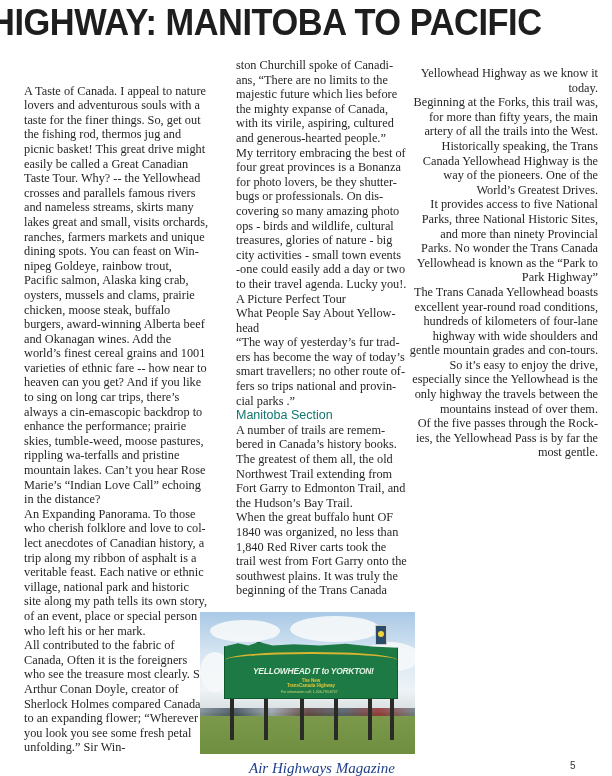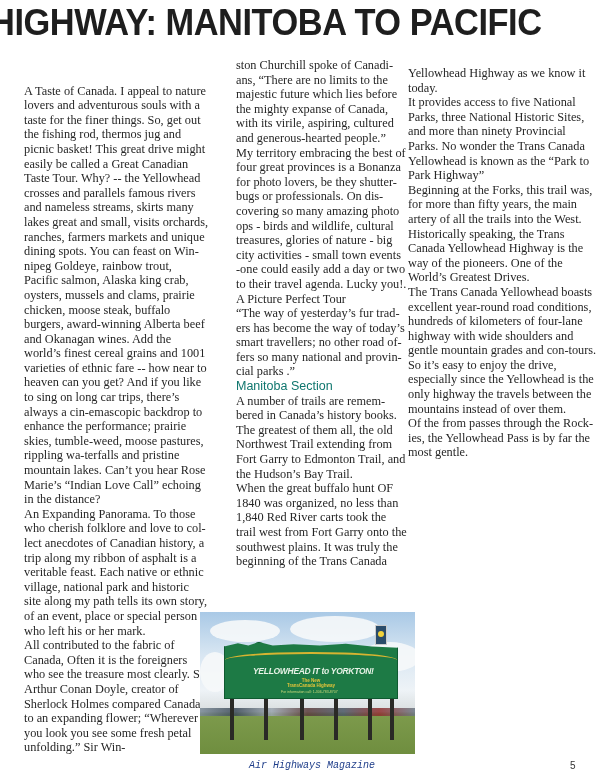--- a/index.html
+++ b/index.html
@@ -8,72 +8,73 @@
     position: absolute; left: -10px; top: 2px; width: 640px;
     font-family: "Liberation Sans", sans-serif; font-weight: bold;
     font-size: 37px; letter-spacing: -0.5px; color: #1e1e1e;
     white-space: nowrap; transform: scaleX(0.93); transform-origin: left top;
   }
   .col { position: absolute; font-size: 12.3px; line-height: 14.6px; color: #262626; }
   .col p { margin: 0; }
   .col .gap { height: 14.6px; }
   .col1 { left: 24px; top: 69px; width: 185px; }
   .col2 { left: 236px; top: 58px; width: 172px; }
-  .col3 { left: 408px; top: 66px; width: 190px; }
+  .col3 { left: 408px; top: 66px; width: 190px; text-align: right; }
   .subhead { font-family: "Liberation Sans", sans-serif; font-weight: normal; font-size: 12.5px; color: #0f766e; }
   .photo {
     position: absolute; left: 200px; top: 612px; width: 215px; height: 142px;
     background: linear-gradient(#a9c9e6 0%, #d8e6f2 30%, #eef3f7 55%, #d9dedf 70%, #7d9a4c 72%, #6f8e3f 100%);
     overflow: hidden;
   }
   .cloud { position: absolute; background: #f6f8fa; border-radius: 50%; opacity: 0.9; }
   .sign {
     position: absolute; left: 24px; top: 30px; width: 172px; height: 55px;
     background: #1d7a45; border: 1px solid #0f5a30;
     clip-path: polygon(0 8%, 8% 2%, 14% 6%, 20% 0, 28% 6%, 40% 4%, 55% 6%, 70% 3%, 85% 8%, 100% 10%, 100% 100%, 0 100%);
   }
   .sign-road { position: absolute; left: 0; top: 9px; width: 100%; height: 14px; border-top: 2px solid #d7b431; border-radius: 50% 50% 0 0; }
   .sign-main { position: absolute; left: 28px; top: 23px; font-family: "Liberation Sans", sans-serif; font-weight: bold; font-style: italic; font-size: 8.5px; color: #e6f2e6; white-space: nowrap; letter-spacing: -0.3px; text-align: right; }
   .sign-sub { position: absolute; left: 62px; top: 35px; font-family: "Liberation Sans", sans-serif; font-weight: bold; font-size: 4.5px; color: #e3c43a; text-align: center; line-height: 5px; }
   .sign-info { position: absolute; left: 56px; top: 47px; font-family: "Liberation Sans", sans-serif; font-size: 3.5px; color: #c9d77a; white-space: nowrap; }
   .badge { position: absolute; left: 175px; top: 13px; width: 10px; height: 18px; background: #2a4c6a; border: 1px solid #ccc; }
   .badge::after { content: ""; position: absolute; left: 2px; top: 5px; width: 6px; height: 6px; background: #f2d23a; border-radius: 50%; }
   .post { position: absolute; top: 86px; width: 4px; height: 42px; background: #2a2a26; }
   .cars { position: absolute; left: 0; top: 96px; width: 100%; height: 8px; background: linear-gradient(90deg, #7b8a96, #3c4a58, #9aa4ae, #5b3b3b, #4b5866, #8f2d2d, #6c7985); opacity: 0.85; }
-  .caption { position: absolute; left: 249px; top: 760px; font-family: Liberation Mono, monospace; font-style: italic; font-size: 10px; color: #1f3e8a; }
+  .caption { position: absolute; left: 249px; top: 760px; font-family: Liberation Serif, serif; font-style: italic; font-size: 15px; color: #1f3e8a; }
   .pagenum { position: absolute; left: 570px; top: 760px; font-family: "Liberation Sans", sans-serif; font-size: 10px; color: #333; }
 </style>
 </head>
 <body>
 
 <div class="title">HIGHWAY: MANITOBA TO PACIFIC</div>
 
 <div class="col col1">
   <div class="gap"></div>
   <p>A Taste of Canada. I appeal to nature lovers and adventurous souls with a taste for the finer things. So, get out the fishing rod, thermos jug and picnic basket! This great drive might easily be called a Great Canadian Taste Tour. Why? -- the Yellowhead crosses and parallels famous rivers and nameless streams, skirts many lakes great and small, visits orchards, ranches, farmers markets and unique dining spots. You can feast on Win-nipeg Goldeye, rainbow trout, Pacific salmon, Alaska king crab, oysters, mussels and clams, prairie chicken, moose steak, buffalo burgers, award-winning Alberta beef and Okanagan wines. Add the world’s finest cereal grains and 1001 varieties of ethnic fare -- how near to heaven can you get? And if you like to sing on long car trips, there’s always a cin-emascopic backdrop to enhance the performance; prairie skies, tumble-weed, moose pastures, rippling wa-terfalls and pristine mountain lakes. Can’t you hear Rose Marie’s “Indian Love Call” echoing in the distance?</p>
   <p>An Expanding Panorama. To those who cherish folklore and love to col-lect anecdotes of Canadian history, a trip along my ribbon of asphalt is a veritable feast. Each native or ethnic village, national park and historic site along my path tells its own story, of an event, place or special person who left his or her mark.</p>
   <p>All contributed to the fabric of Canada, Often it is the foreigners who see the treasure most clearly. Sir Arthur Conan Doyle, creator of Sherlock Holmes compared Canada to an expanding flower; “Wherever you look you see some fresh petal unfolding.” Sir Win-</p>
 </div>
 
 <div class="col col2">
   <p>ston Churchill spoke of Canadi-ans, “There are no limits to the majestic future which lies before the mighty expanse of Canada, with its virile, aspiring, cultured and generous-hearted people.”</p>
   <p>My territory embracing the best of four great provinces is a Bonanza for photo lovers, be they shutter-bugs or professionals. On dis-covering so many amazing photo ops - birds and wildlife, cultural treasures, glories of nature - big city activities - small town events -one could easily add a day or two to their travel agenda. Lucky you!.</p>
   <p>A Picture Perfect Tour</p>
-  <p>“The way of yesterday’s fur trad-ers has become the way of today’s smart travellers; no other road of-fers so many national and provin-cial parks .”</p>
+  <p>What People Say About Yellow-head</p>
+  <p>“The way of yesterday’s fur trad-ers has become the way of today’s smart travellers; no other route of-fers so trips national and provin-cial parks .”</p>
   <p class="subhead">Manitoba Section</p>
   <p>A number of trails are remem-bered in Canada’s history books. The greatest of them all, the old Northwest Trail extending from Fort Garry to Edmonton Trail, and the Hudson’s Bay Trail.</p>
   <p>When the great buffalo hunt OF 1840 was organized, no less than 1,840 Red River carts took the trail west from Fort Garry onto the southwest plains. It was truly the beginning of the Trans Canada</p>
 </div>
 
 <div class="col col3">
   <p>Yellowhead Highway as we know it today.</p>
+  <p>Beginning at the Forks, this trail was, for more than fifty years, the main artery of all the trails into the West. Historically speaking, the Trans Canada Yellowhead Highway is the way of the pioneers. One of the World’s Greatest Drives.</p>
   <p>It provides access to five National Parks, three National Historic Sites, and more than ninety Provincial Parks. No wonder the Trans Canada Yellowhead is known as the “Park to Park Highway”</p>
-  <p>Beginning at the Forks, this trail was, for more than fifty years, the main artery of all the trails into the West. Historically speaking, the Trans Canada Yellowhead Highway is the way of the pioneers. One of the World’s Greatest Drives.</p>
   <p>The Trans Canada Yellowhead boasts excellent year-round road conditions, hundreds of kilometers of four-lane highway with wide shoulders and gentle mountain grades and con-tours. So it’s easy to enjoy the drive, especially since the Yellowhead is the only highway the travels between the mountains instead of over them.</p>
-  <p>Of the from passes through the Rock-ies, the Yellowhead Pass is by far the most gentle.</p>
+  <p>Of the five passes through the Rock-ies, the Yellowhead Pass is by far the most gentle.</p>
   <div class="gap"></div>
 </div>
 
 <div class="photo">
   <div class="cloud" style="left:10px;top:8px;width:70px;height:22px;"></div>
   <div class="cloud" style="left:90px;top:4px;width:90px;height:26px;"></div>
   <div class="cloud" style="left:160px;top:30px;width:60px;height:30px;"></div>
   <div class="cloud" style="left:0px;top:40px;width:30px;height:40px;"></div>
   <div class="cars"></div>
   <div class="post" style="left:30px;"></div>

